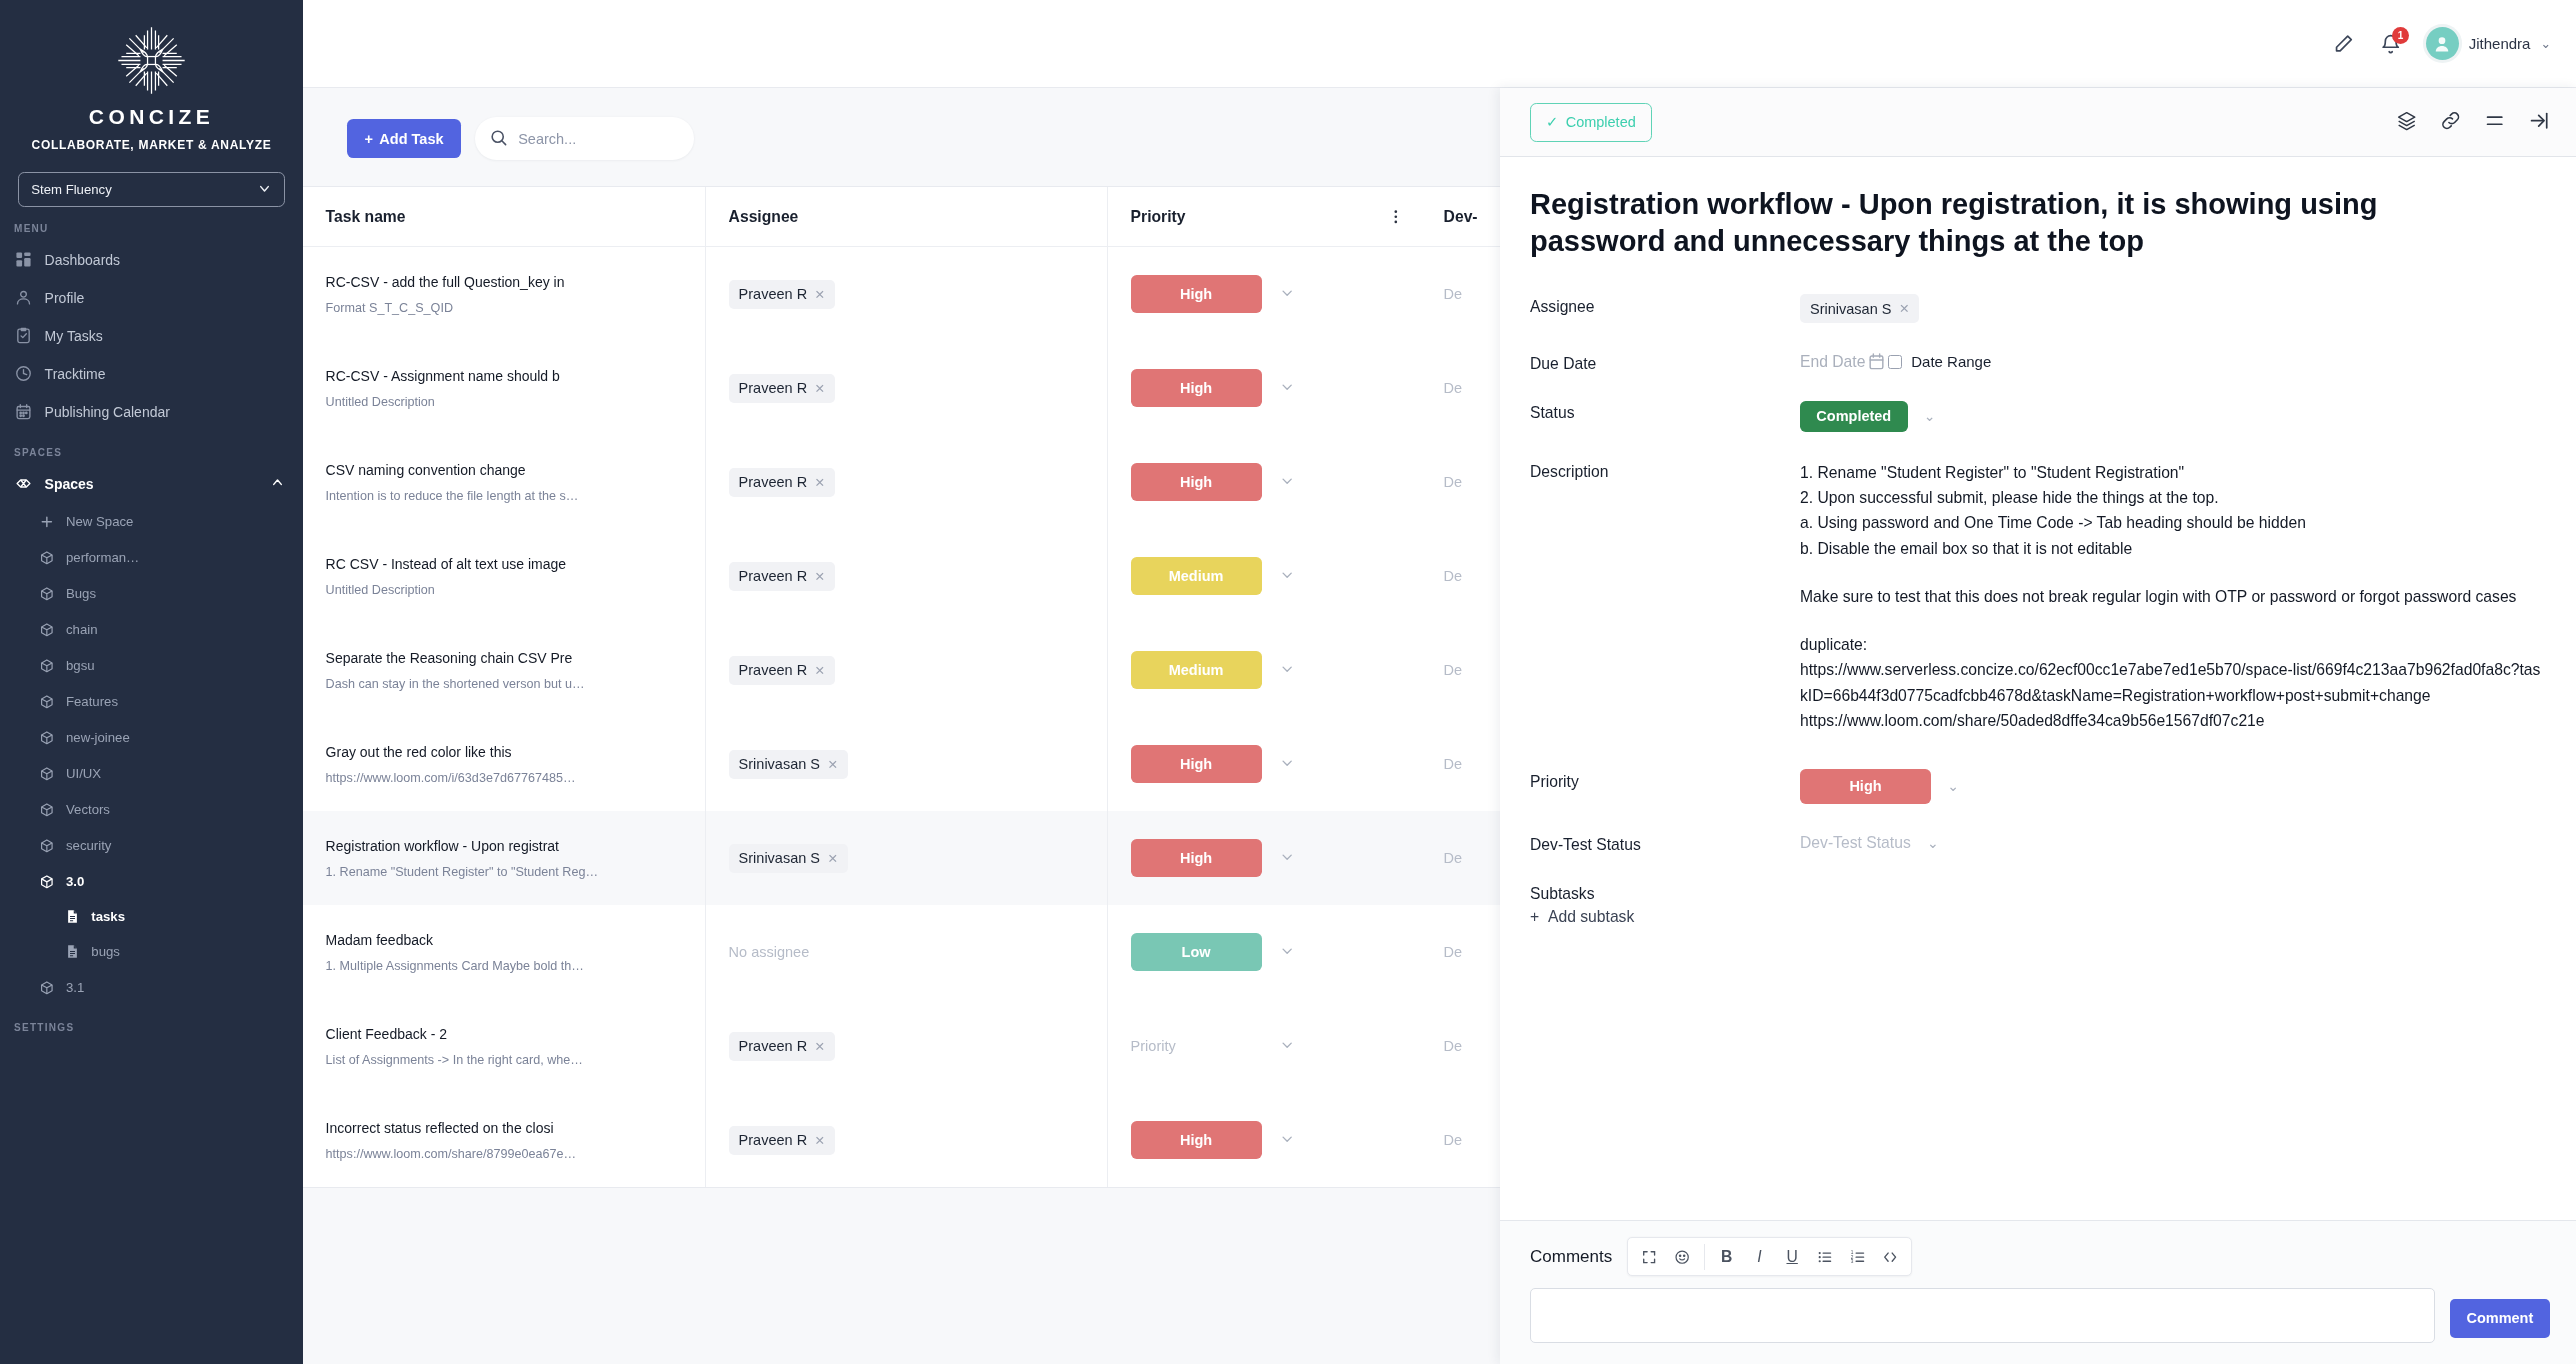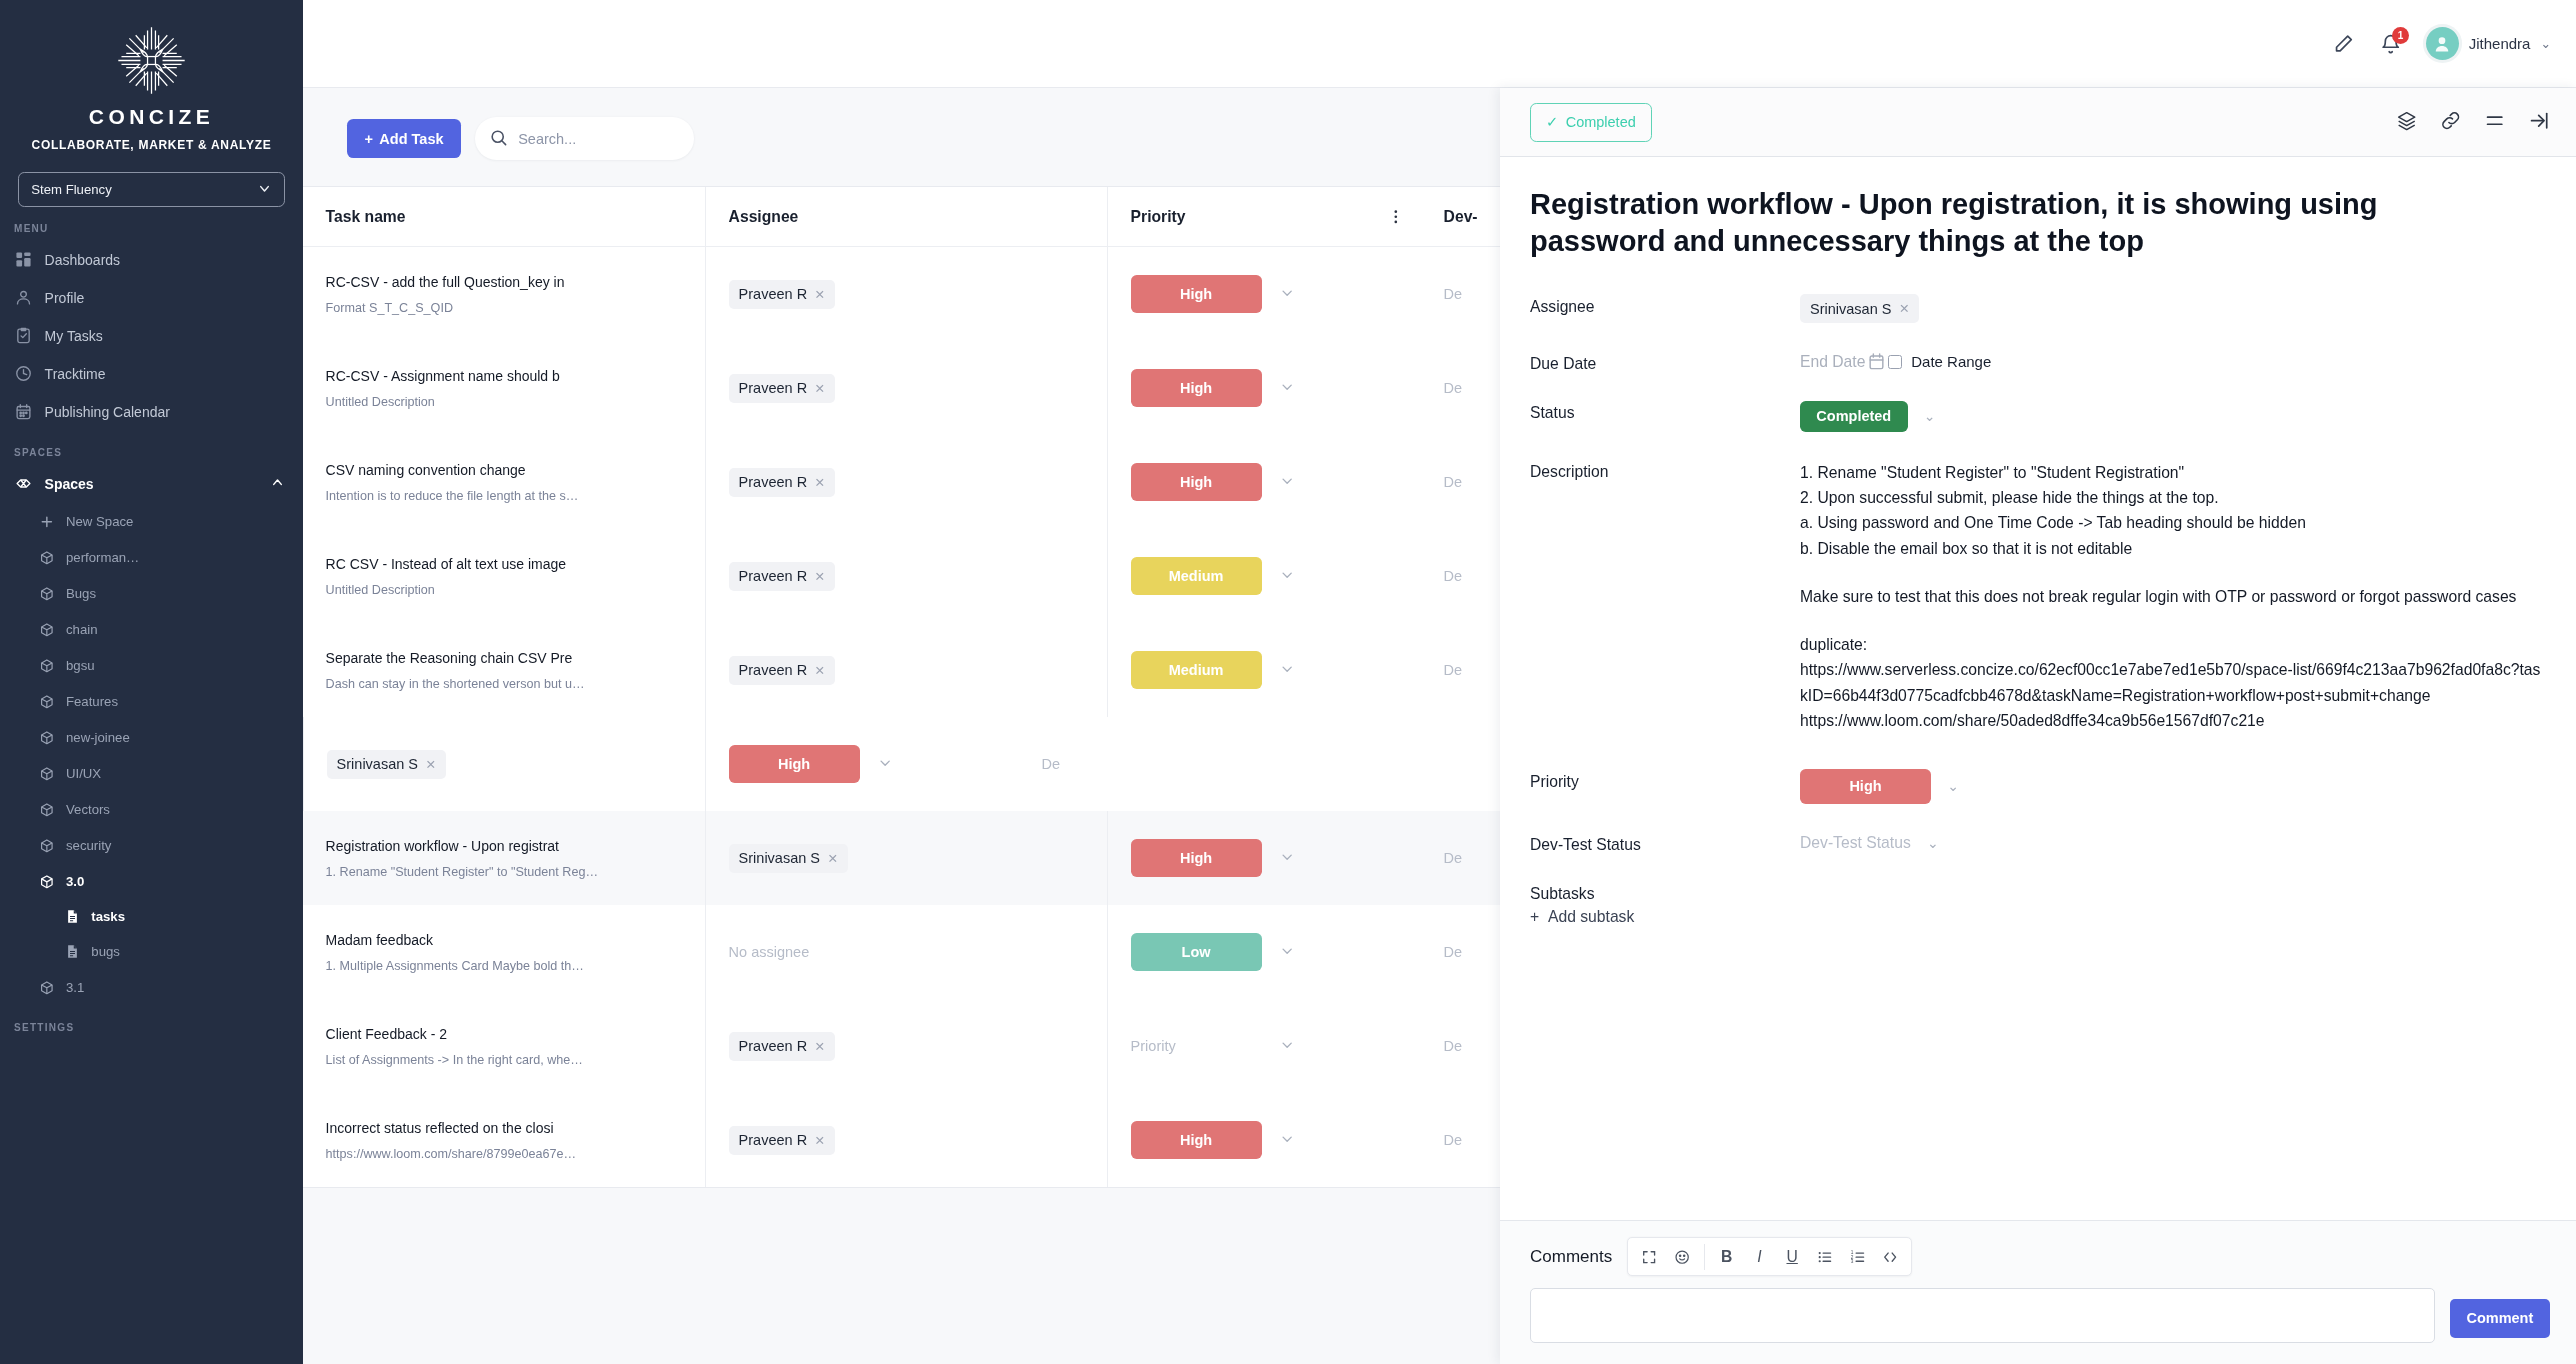--- a/index.html
+++ b/index.html
@@ -624,20 +624,24 @@
                     <polyline points="6 9 12 15 18 9"></polyline>
                   </svg></span>
               </div>
             </div>
             <div class="col-kebab"></div>
             <div class="cell-mid col-dev">
               <span class="dev-txt">De</span>
             </div>
           </div>
           <div class="t-row">
+            <div class="cell col-task">
+              <div class="task-title">Gray out the red color like this</div>
+              <div class="task-desc">https://www.loom.com/i/63d3e7d67767485…</div>
+            </div>
             <div class="cell-mid col-assignee">
               <span class="assignee-chip">
                 <span>Srinivasan S</span>
                 <span class="x">✕</span>
               </span>
             </div>
             <div class="cell-mid col-priority">
               <div class="pri-wrap">
                 <span class="pri-badge" style="background: rgb(224, 117, 117);">High</span>
                 <span class="chev"><svg width="16.3" height="16.3" viewBox="0 0 24 24" fill="none" stroke="#aab1be" stroke-width="2" stroke-linecap="round" stroke-linejoin="round">

